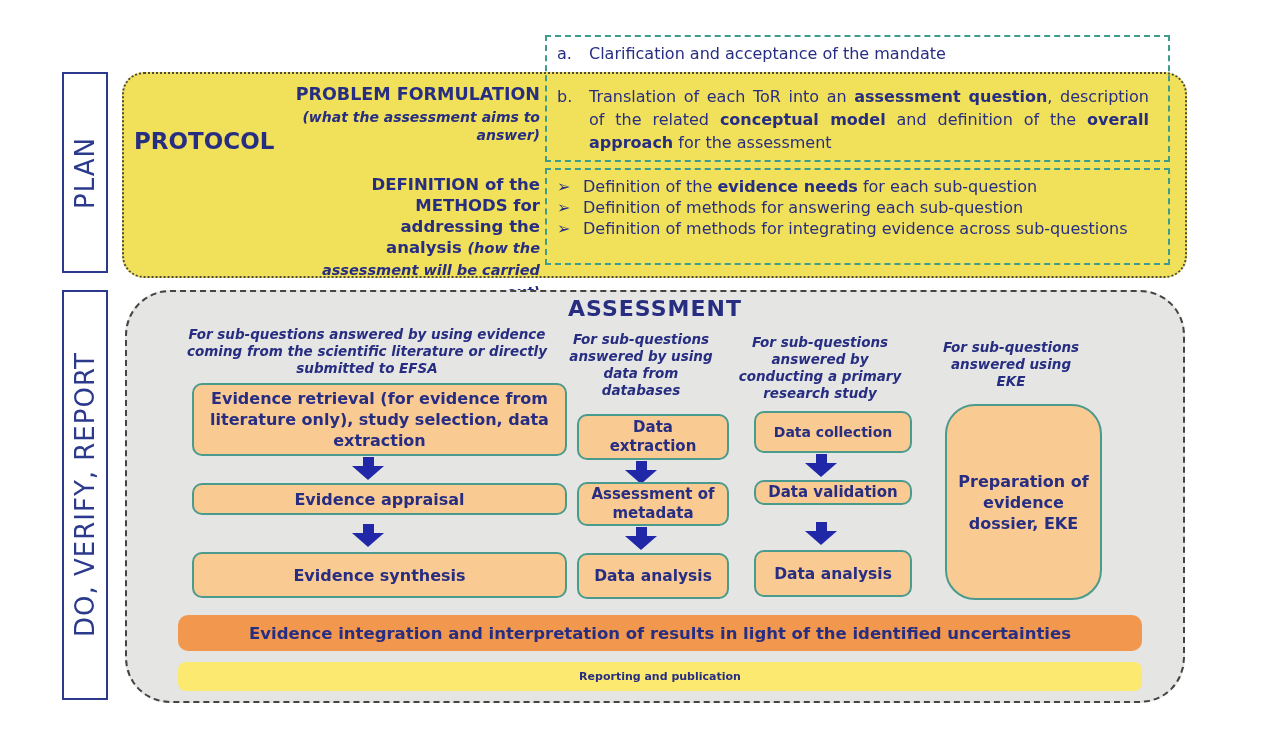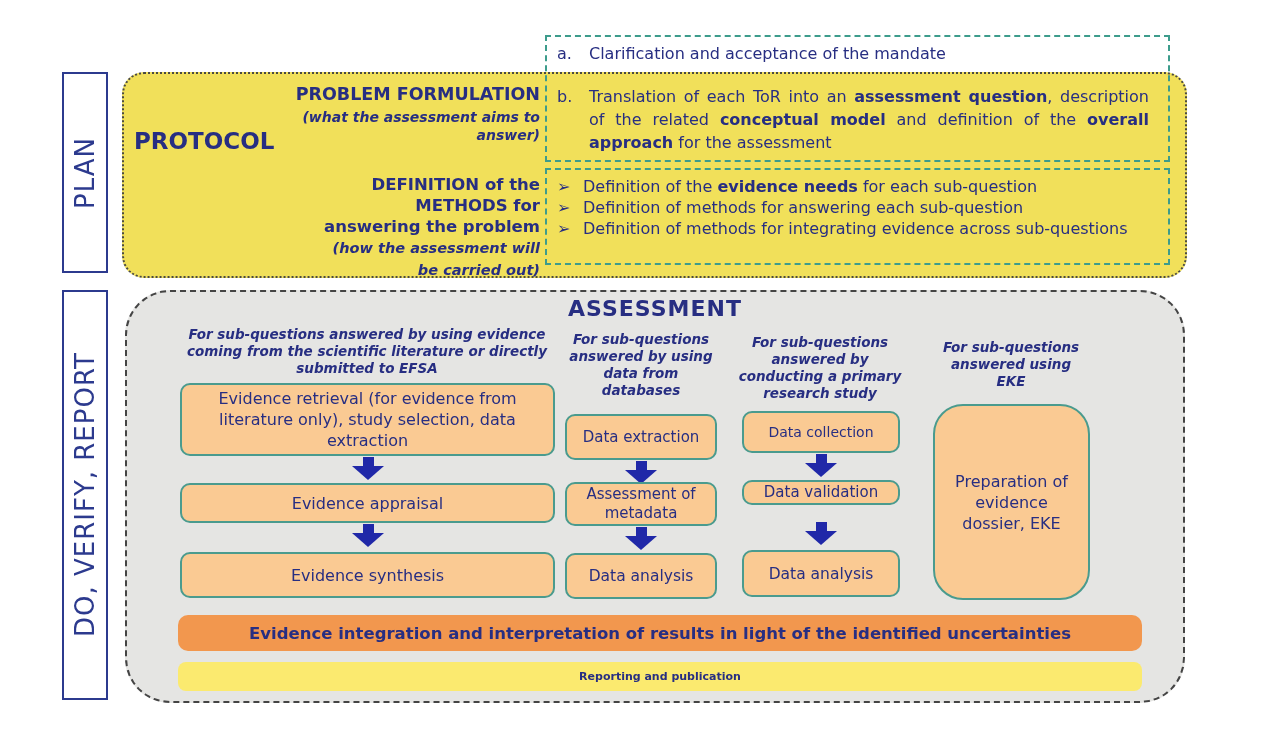--- a/index.html
+++ b/index.html
@@ -85,24 +85,24 @@
   }
   #col1-header{left:178px;top:326px;width:378px;}
   #col2-header{left:563px;top:331px;width:156px;}
   #col3-header{left:735px;top:334px;width:170px;}
   #col4-header{left:935px;top:339px;width:152px;}
 
   .pbox{
     position:absolute;background:var(--process-orange);
     border:2px solid #4A9B8E;border-radius:10px;box-sizing:border-box;
     display:flex;align-items:center;justify-content:center;text-align:center;
-    font-weight:normal;color:var(--navy-text);padding:8px 10px;
+    font-weight:bold;color:var(--navy-text);padding:8px 10px;margin-left:12px;
   }
   #c1b1{left:180px;top:383px;width:375px;height:73px;font-size:16px;line-height:21px;}
-  #c1b2{left:180px;top:483px;width:375px;height:40px;font-size:16px;}
+  #c1b2{left:180px;top:483px;width:375px;height:32px;font-size:16px;}
   #c1b3{left:180px;top:552px;width:375px;height:46px;font-size:16px;}
   #c2b1{left:565px;top:414px;width:152px;height:46px;font-size:15px;line-height:19px;}
   #c2b2{left:565px;top:482px;width:152px;height:44px;font-size:15px;line-height:19px;}
   #c2b3{left:565px;top:553px;width:152px;height:46px;font-size:15.5px;}
   #c3b1{left:742px;top:411px;width:158px;height:42px;font-size:14px;line-height:19px;}
   #c3b2{left:742px;top:480px;width:158px;height:25px;font-size:15px;line-height:19px;}
   #c3b3{left:742px;top:550px;width:158px;height:47px;font-size:15.5px;}
   #c4b1{left:933px;top:404px;width:157px;height:196px;border-radius:30px;font-size:16px;line-height:21px;}
 
   .arrow{position:absolute;width:32px;}
@@ -138,21 +138,21 @@
   </div>
 
   <div class="protocol-panel"></div>
   <div class="protocol-title">PROTOCOL</div>
 
   <div class="pf-block">
     <div class="pf-title">PROBLEM FORMULATION</div>
     <div class="pf-note">(what the assessment aims to answer)</div>
   </div>
 
-  <div class="dm-block"><span>DEFINITION of the METHODS for answering the problem </span><span class="seg-em">(how the assessment will be carried out)</span></div>
+  <div class="dm-block"><span>DEFINITION of the METHODS for addressing the analysis </span><span class="seg-em">(how the assessment will be carried out)</span></div>
 
   <div class="mandate-box">
     <div class="mandate-line">
       <span class="marker-col">a.</span>
       <span>Clarification and acceptance of the mandate</span>
     </div>
     <div class="b-block">
       <span class="marker-col">b.</span>
       <span class="b-text"><span>Translation of each ToR into an </span><span class="seg-b">assessment question</span><span>, description of the related </span><span class="seg-b">conceptual model</span><span> and definition of the </span><span class="seg-b">overall approach</span><span> for the assessment</span></span>
     </div>

